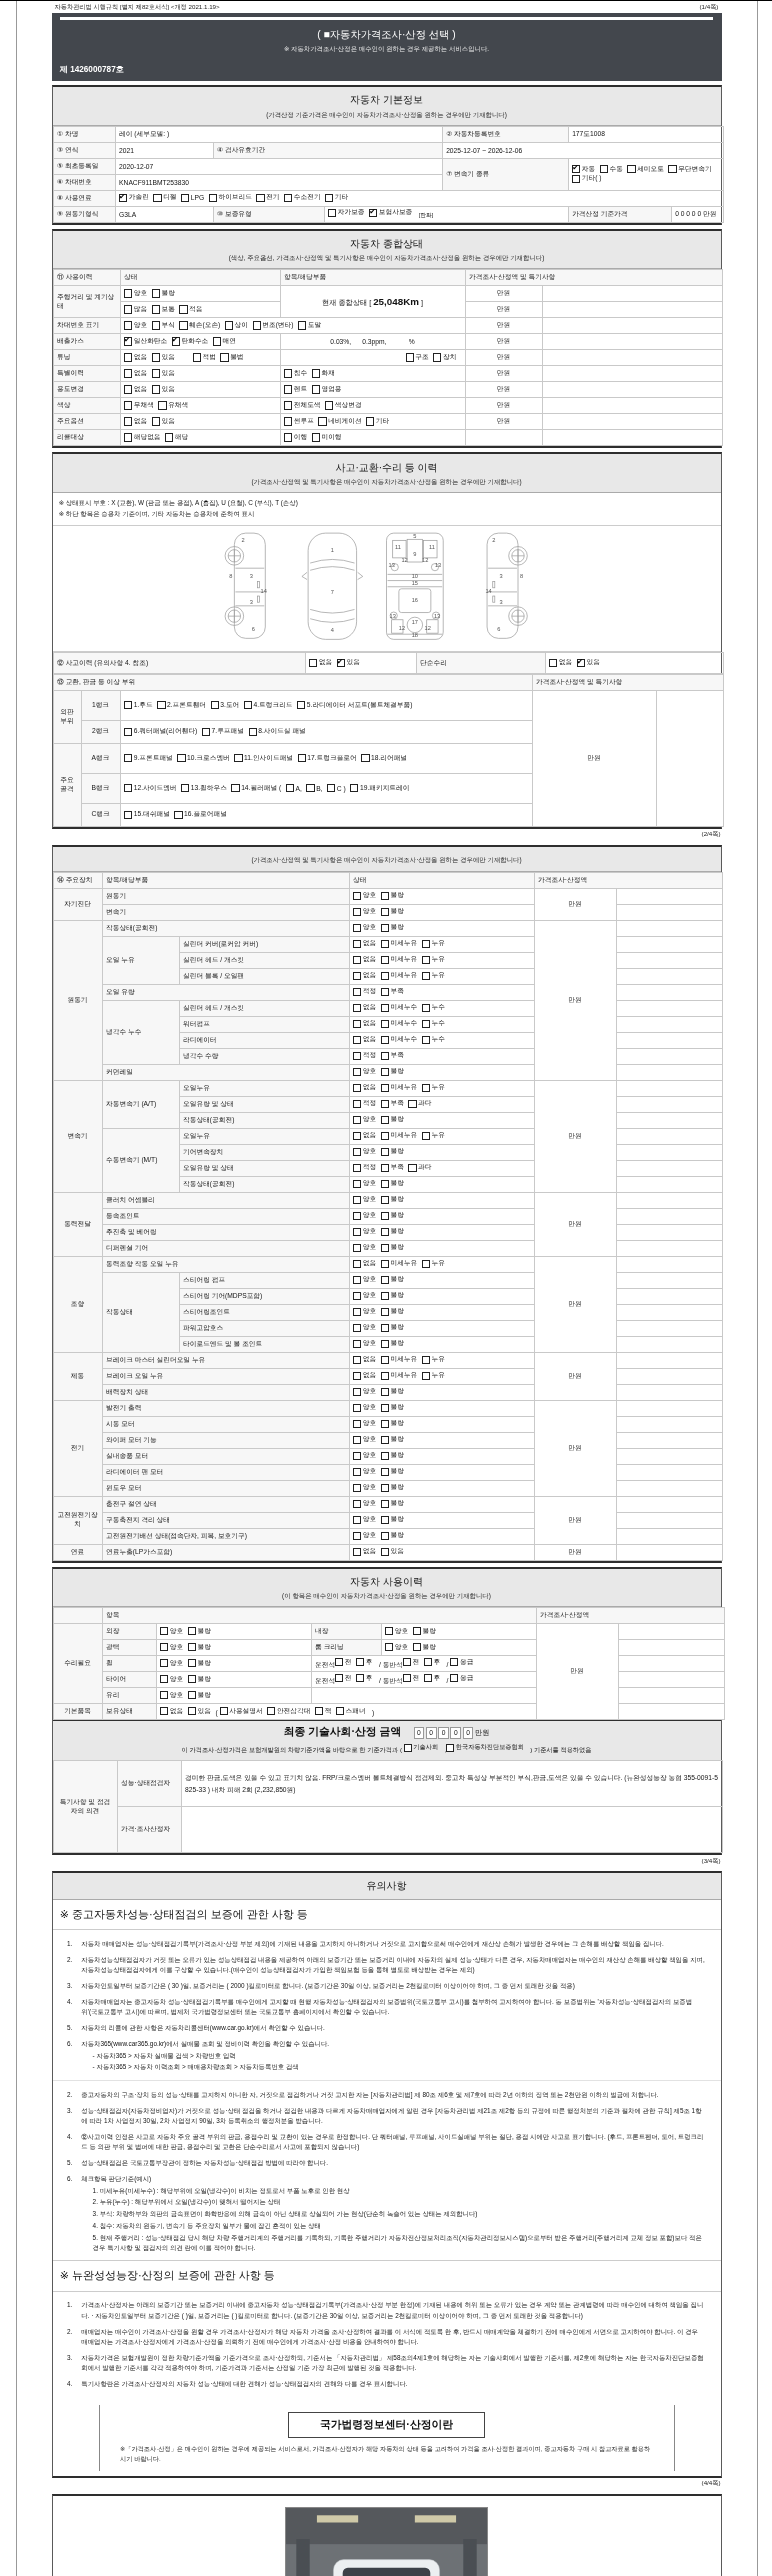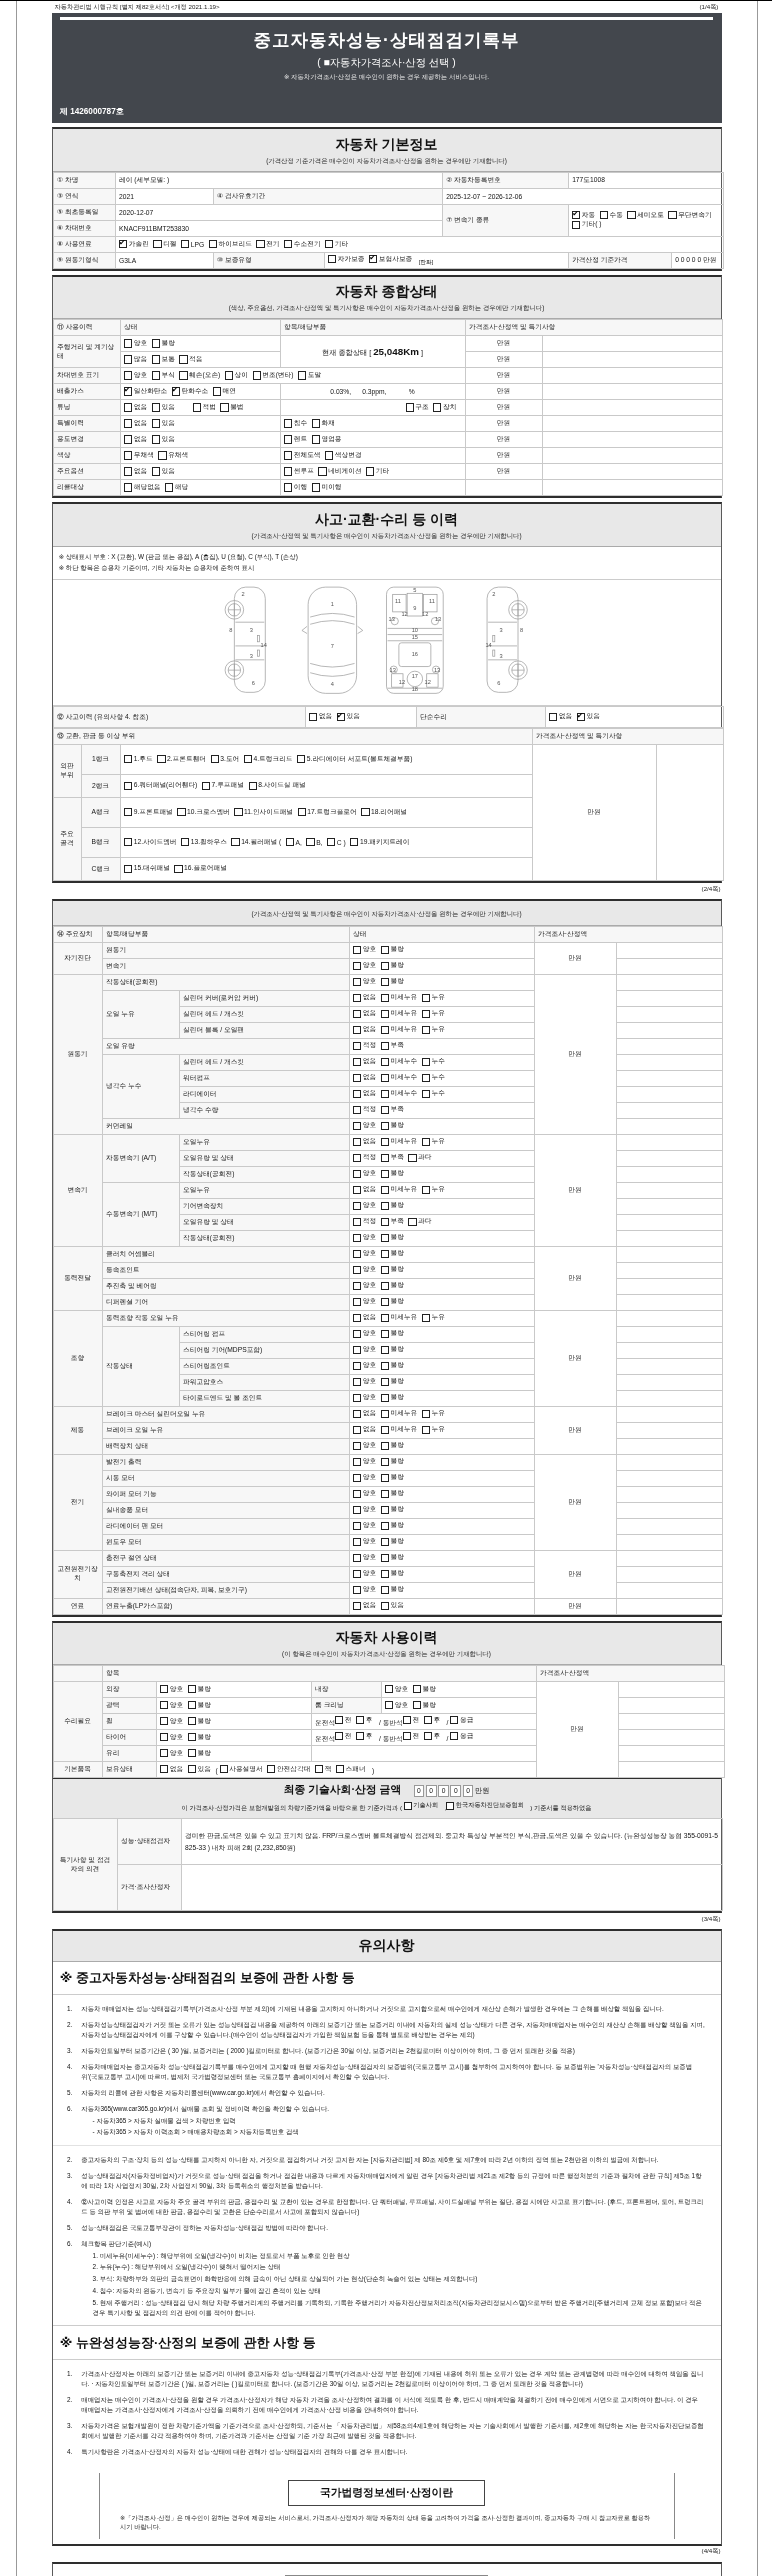--- a/index.html
+++ b/index.html
@@ -9,25 +9,25 @@
   .edge.l{left:16px}.edge.r{right:16px}
   .sheet{width:670px;margin:0 auto;padding-bottom:14.4px}
   .topline{display:flex;justify-content:space-between;font-size:6.2px;padding:1.5px 3.1px 1px;color:#222}
   .pgmark{text-align:right;font-size:6.2px;padding:1.5px 1px;color:#222}
 
   .band{background:#43474d;color:#fff;padding:3.1px 8.2px 6.2px;}
   .band .stripe{height:3.1px;background:#fff;margin:1px 0 8.2px}
   .band .t{font-size:17.5px;font-weight:bold;text-align:center;letter-spacing:1px}
   .band .s{font-size:10.3px;text-align:center;margin-top:4.1px}
   .band .n{font-size:6.4px;text-align:center;margin-top:3.1px;color:#eee}
-  .band .docno{font-size:8.2px;font-weight:bold;margin-top:24px}
+  .band .docno{font-size:8.2px;font-weight:bold;margin-top:10px}
 
   .blk{border:1px solid #5a5a5a;border-top:2.1px solid #2e2e2e;border-bottom:2.1px solid #2e2e2e;margin-top:4.1px;background:#fff}
   .sec-head{background:#e8e8e8;text-align:center;padding:6.2px 0 5.2px;border-bottom:0.5px solid #aaa}
-  .sec-head .h{font-size:14px;font-weight:bold}
+  .sec-head .h{font-size:10px;font-weight:normal}
   .sec-head .sub{font-size:6.4px;margin-top:3.1px;color:#222}
 
   table{width:100%;border-collapse:collapse;table-layout:fixed}
   td,th{border:0.5px solid #c9c9c9;font-size:6.7px;padding:1.5px 3.6px;vertical-align:middle;word-break:break-all}
   .lbl{background:#f7f7f7}
   .ctr{text-align:center}
   tr{height:16px}
   .price{text-align:center;color:#222}
   .blank{background:#fff}
 
@@ -40,21 +40,21 @@
 
   .notes{font-size:6.4px;padding:5.2px 6.2px;line-height:1.7;border-bottom:0.5px solid #ccc}
   .diagram-wrap{padding:5.2px 0 7.2px;text-align:center;border-bottom:0.5px solid #ccc}
   svg text{font-size:11px;fill:#555;font-family:"Liberation Sans",sans-serif}
 
   .final-band{background:#e8e8e8;border-top:1.5px solid #2e2e2e;padding:4.1px 0 5.2px;text-align:center}
   .final-band .row1{font-size:10.8px;font-weight:bold}
   .final-band .row1 .amt{font-weight:normal;font-size:7.2px;margin-left:9.3px}
   .final-band .row2{font-size:6.2px;margin-top:4.1px}
 
-  .nt-title{font-size:13px;font-weight:bold;padding:7.2px 7.2px;border-bottom:0.5px solid #ccc}
+  .nt-title{font-size:11px;font-weight:normal;padding:7.2px 7.2px;border-bottom:0.5px solid #ccc}
   .nt-body{padding:3.1px 4.1px 7.2px}
   .nt-item{display:flex;font-size:6.4px;line-height:1.6;margin:5.7px 10.3px 0}
   .nt-num{width:14.4px;flex:none}
   .nt-text{flex:1}
   .nt-sub{font-size:6.4px;line-height:1.6;margin:1.5px 10.3px 0 36px}
   .box-wrap{border-left:0.5px solid #888;border-right:0.5px solid #888;margin:8.2px 46px 5.2px;padding:2.1px 20.6px 6.2px;text-align:center}
   .mini-box{display:inline-block;border:1px solid #444;padding:5.2px 31px;font-size:10.8px;font-weight:bold;margin:5.2px auto 6.2px}
   .box-text{font-size:6.2px;line-height:1.6;text-align:left;color:#222}
 
   .photos-area{text-align:center;padding:11.3px 0 13.4px;background:#fff}
@@ -68,21 +68,20 @@
   <div class="edge r"></div>
   <div class="sheet">
 
     <div class="topline">
       <span>자동차관리법 시행규칙 [별지 제82호서식] &lt;개정 2021.1.19&gt;</span>
       <span>(1/4쪽)</span>
     </div>
 
     <div class="band">
       <div class="stripe"></div>
-      <div class="t">중고자동차성능·상태점검기록부</div>
       <div class="s">( ■자동차가격조사·산정 선택 )</div>
       <div class="n">※ 자동차가격조사·산정은 매수인이 원하는 경우 제공하는 서비스입니다.</div>
       <div class="docno">제 1426000787호</div>
     </div>
 
     <div class="blk">
       <div class="sec-head">
         <div class="h">자동차 기본정보</div>
         <div class="sub">(가격산정 기준가격은 매수인이 자동차가격조사·산정을 원하는 경우에만 기재합니다)</div>
       </div>

